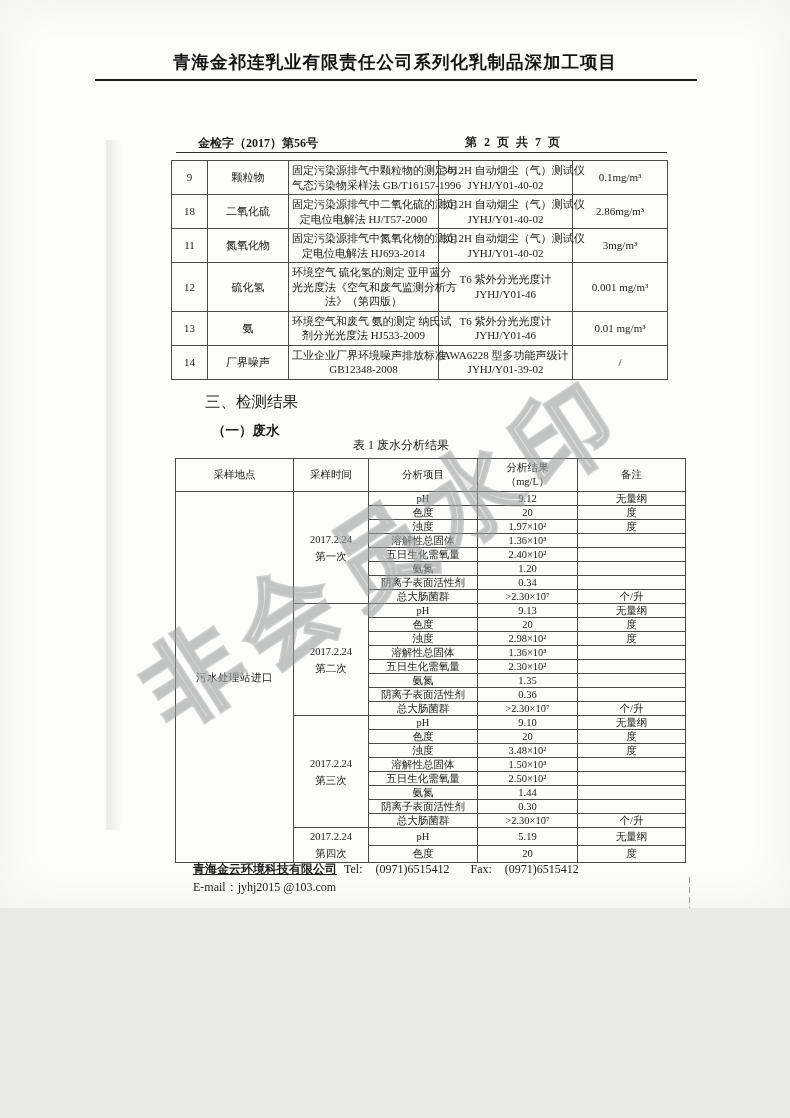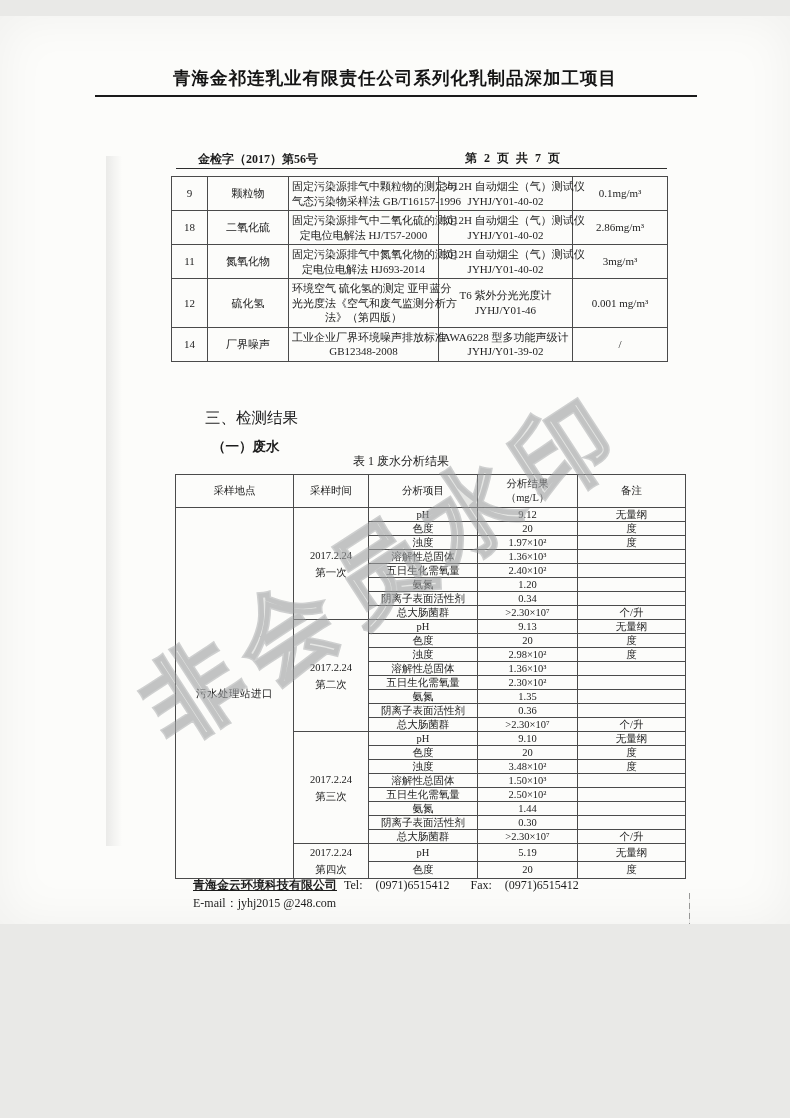--- a/index.html
+++ b/index.html
@@ -1,17 +1,17 @@
 <!DOCTYPE html>
 <html><head>
 <meta charset="utf-8">
 <style>
   html,body { margin:0; padding:0; background:#e9e9e7; }
   .screen {
-    position:relative; width:790px; height:908px; margin:16px auto;
+    position:relative; width:790px; height:908px; margin:0 auto;
     background:#fcfcfa; overflow:hidden;
     font-family:"Liberation Serif","DejaVu Serif",serif;
     color:#1c1c1c;
     box-shadow: inset 0 0 50px rgba(0,0,0,0.05);
   }
   
   .doc-title {
     position:absolute; top:50px; left:0; width:100%;
     text-align:center; font-size:17.5px; font-weight:700; letter-spacing:1px;
     color:#141414; margin:0;
@@ -146,20 +146,33 @@
             <div class="ln">光光度法《空气和废气监测分析方</div>
             <div class="ln">法》（第四版）</div>
           </td>
           <td>
             <div class="ln">T6 紫外分光光度计</div>
             <div class="ln">JYHJ/Y01-46</div>
           </td>
           <td>0.001 mg/m³</td>
         </tr>
         <tr>
+          <td>13</td>
+          <td>氨</td>
+          <td>
+            <div class="ln">环境空气和废气 氨的测定 纳氏试</div>
+            <div class="ln">剂分光光度法 HJ533-2009</div>
+          </td>
+          <td>
+            <div class="ln">T6 紫外分光光度计</div>
+            <div class="ln">JYHJ/Y01-46</div>
+          </td>
+          <td>0.01 mg/m³</td>
+        </tr>
+        <tr>
           <td>14</td>
           <td>厂界噪声</td>
           <td>
             <div class="ln">工业企业厂界环境噪声排放标准</div>
             <div class="ln">GB12348-2008</div>
           </td>
           <td>
             <div class="ln">AWA6228 型多功能声级计</div>
             <div class="ln">JYHJ/Y01-39-02</div>
           </td>
@@ -352,21 +365,21 @@
   </table>
 
   <div class="footer-line1">
     <span class="company">青海金云环境科技有限公司</span>
     <span class="lbl">Tel:</span>
     <span class="val">(0971)6515412</span>
     <span class="lbl">Fax:</span>
     <span class="val">(0971)6515412</span>
   </div>
   <div class="footer-line2">
-    <span>E-mail：</span><span>jyhj2015 @248.com</span>
+    <span>E-mail：</span><span>jyhj2015 @103.com</span>
   </div>
 
   <div class="watermark">非会员水印</div>
   <div class="scan-shade"></div>
   <div class="artifact-line"></div>
   <div class="page-number">41</div>
 
 </div>
 
 </body></html>

